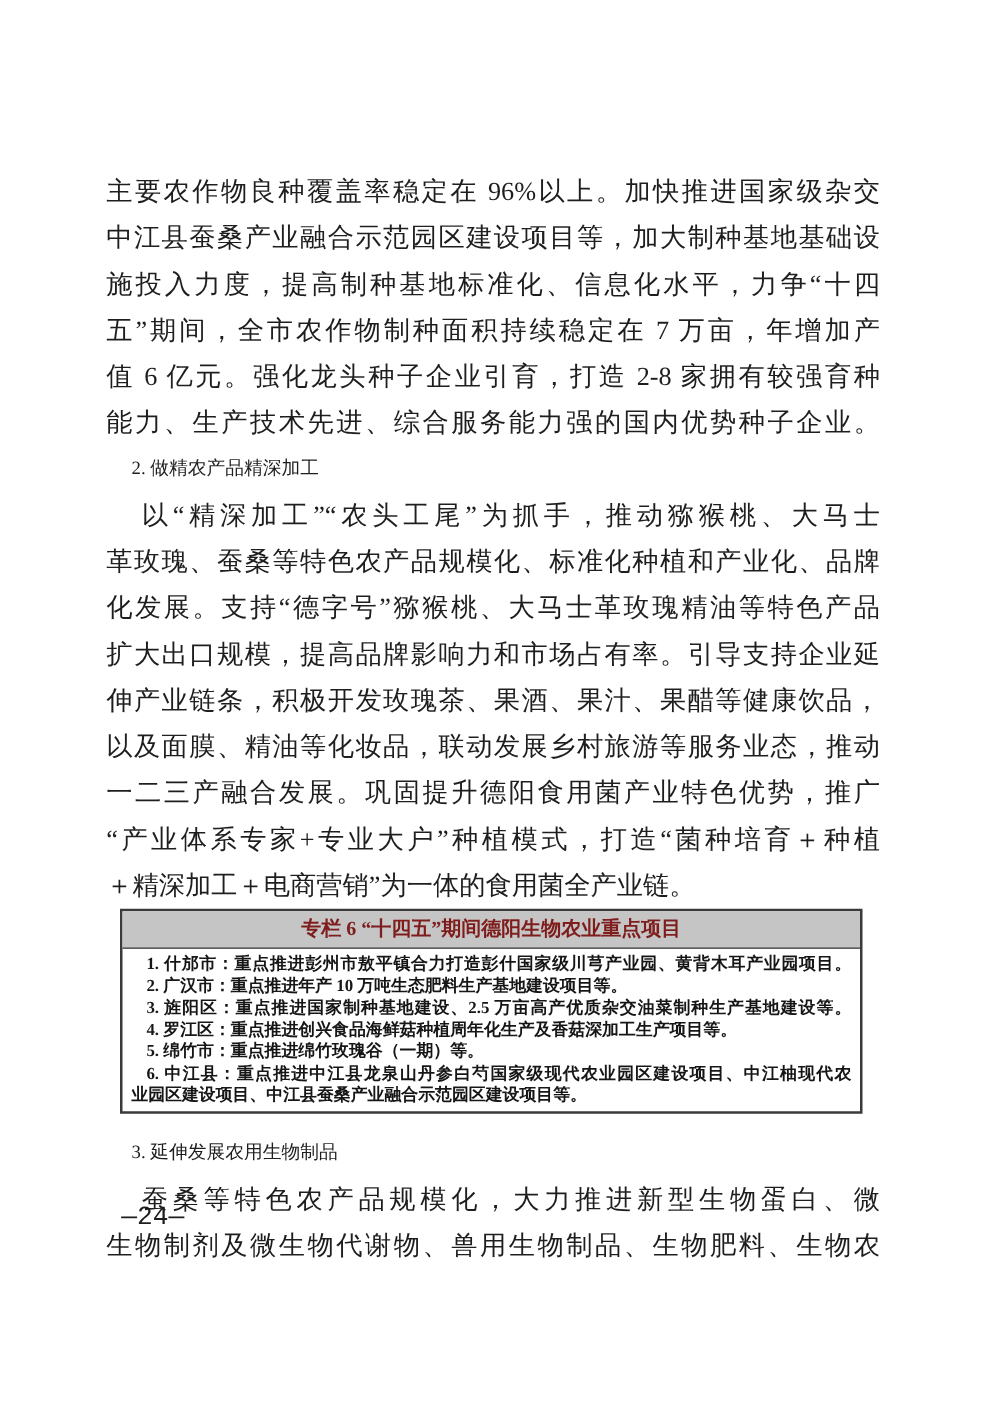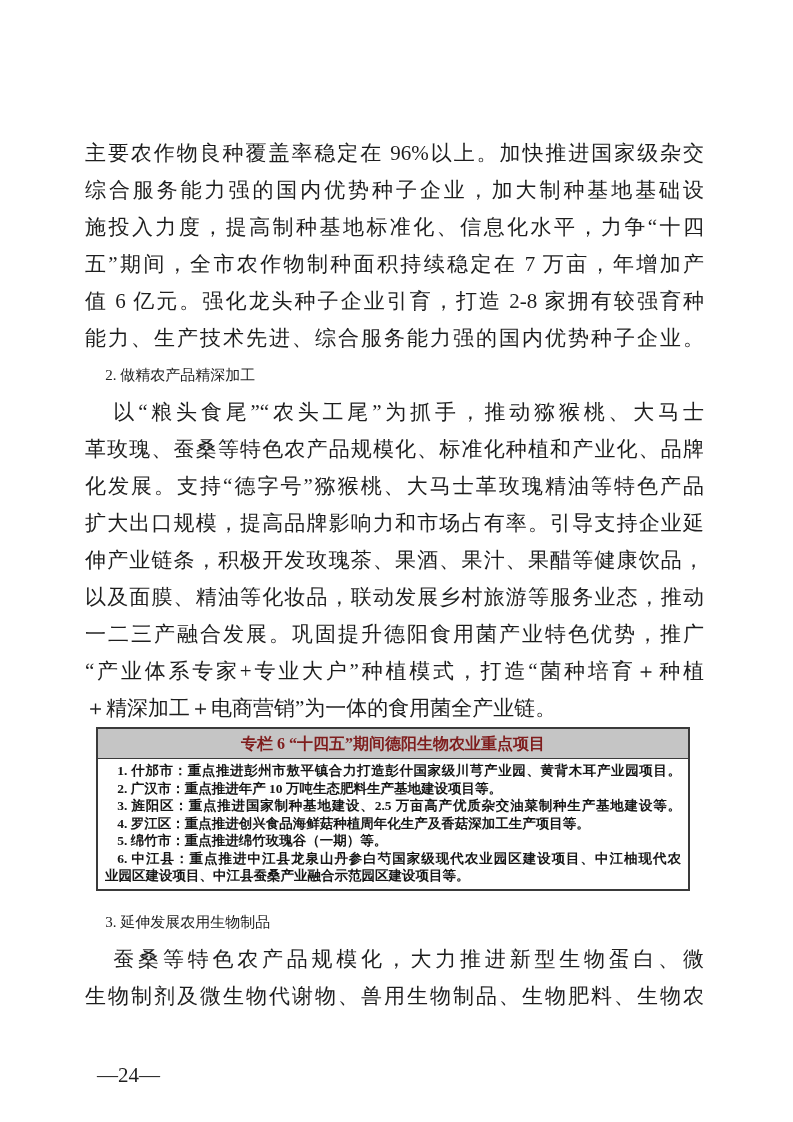--- a/index.html
+++ b/index.html
@@ -58,45 +58,46 @@
     line-height: 17.5px;
     height: 17.5px;
     font-weight: bold;
     color: #161616;
   }
   .project-box-body .line.indent { text-indent: 0.9em; }
   .heading-after-box { margin-top: 13px; }
   .footer {
     position: absolute;
     left: 97px;
-    top: 1060px;
+    top: 960px;
     font-size: 21px;
     line-height: 30px;
     color: #1e1e1e;
+    font-family: Liberation Mono, monospace;
   }
 </style>
 </head>
 <body>
 
 <div class="page">
   <div class="content">
 
     <div class="para">
         <div class="line fill">主要农作物良种覆盖率稳定在 96%以上。加快推进国家级杂交</div>
-        <div class="line fill">综合服务能力强的国内优势种子企业，加大制种基地基础设</div>
+        <div class="line fill">中江县蚕桑产业融合示范园区建设项目等，加大制种基地基础设</div>
         <div class="line fill">施投入力度，提高制种基地标准化、信息化水平，力争“十四</div>
         <div class="line fill">五”期间，全市农作物制种面积持续稳定在 7 万亩，年增加产</div>
         <div class="line fill">值 6 亿元。强化龙头种子企业引育，打造 2-8 家拥有较强育种</div>
         <div class="line fill">能力、生产技术先进、综合服务能力强的国内优势种子企业。</div>
       </div>
 
     <div class="heading">2. 做精农产品精深加工</div>
 
     <div class="para">
-        <div class="line fill indent">以“粮头食尾”“农头工尾”为抓手，推动猕猴桃、大马士</div>
+        <div class="line fill indent">以“精深加工”“农头工尾”为抓手，推动猕猴桃、大马士</div>
         <div class="line fill">革玫瑰、蚕桑等特色农产品规模化、标准化种植和产业化、品牌</div>
         <div class="line fill">化发展。支持“德字号”猕猴桃、大马士革玫瑰精油等特色产品</div>
         <div class="line fill">扩大出口规模，提高品牌影响力和市场占有率。引导支持企业延</div>
         <div class="line fill">伸产业链条，积极开发玫瑰茶、果酒、果汁、果醋等健康饮品，</div>
         <div class="line fill">以及面膜、精油等化妆品，联动发展乡村旅游等服务业态，推动</div>
         <div class="line fill">一二三产融合发展。巩固提升德阳食用菌产业特色优势，推广</div>
         <div class="line fill">“产业体系专家+专业大户”种植模式，打造“菌种培育＋种植</div>
         <div class="line">＋精深加工＋电商营销”为一体的食用菌全产业链。</div>
       </div>
 

